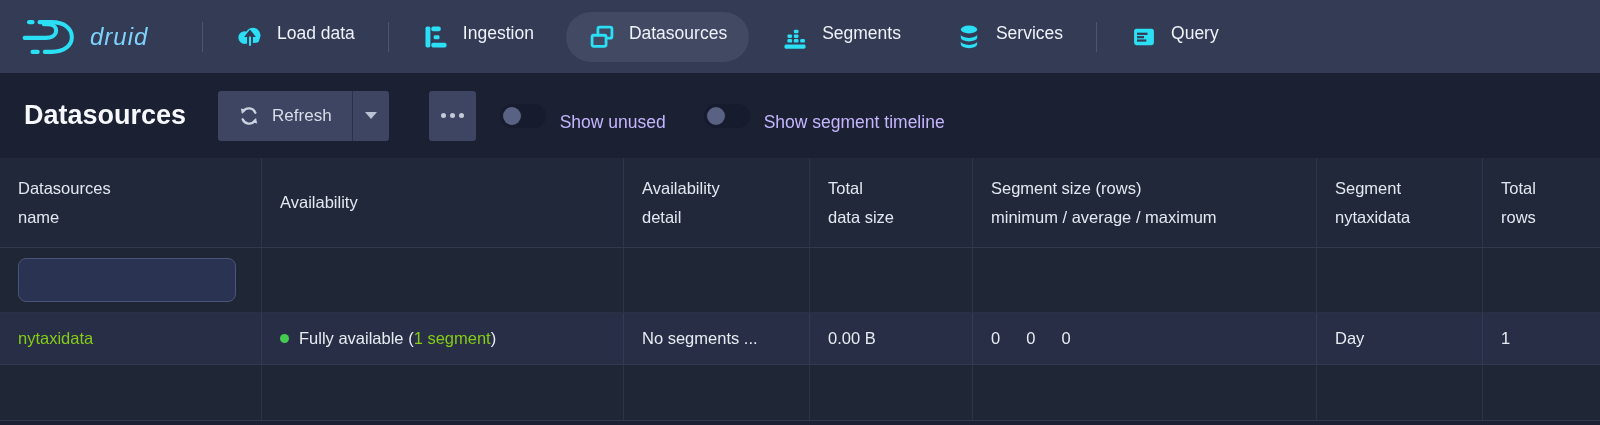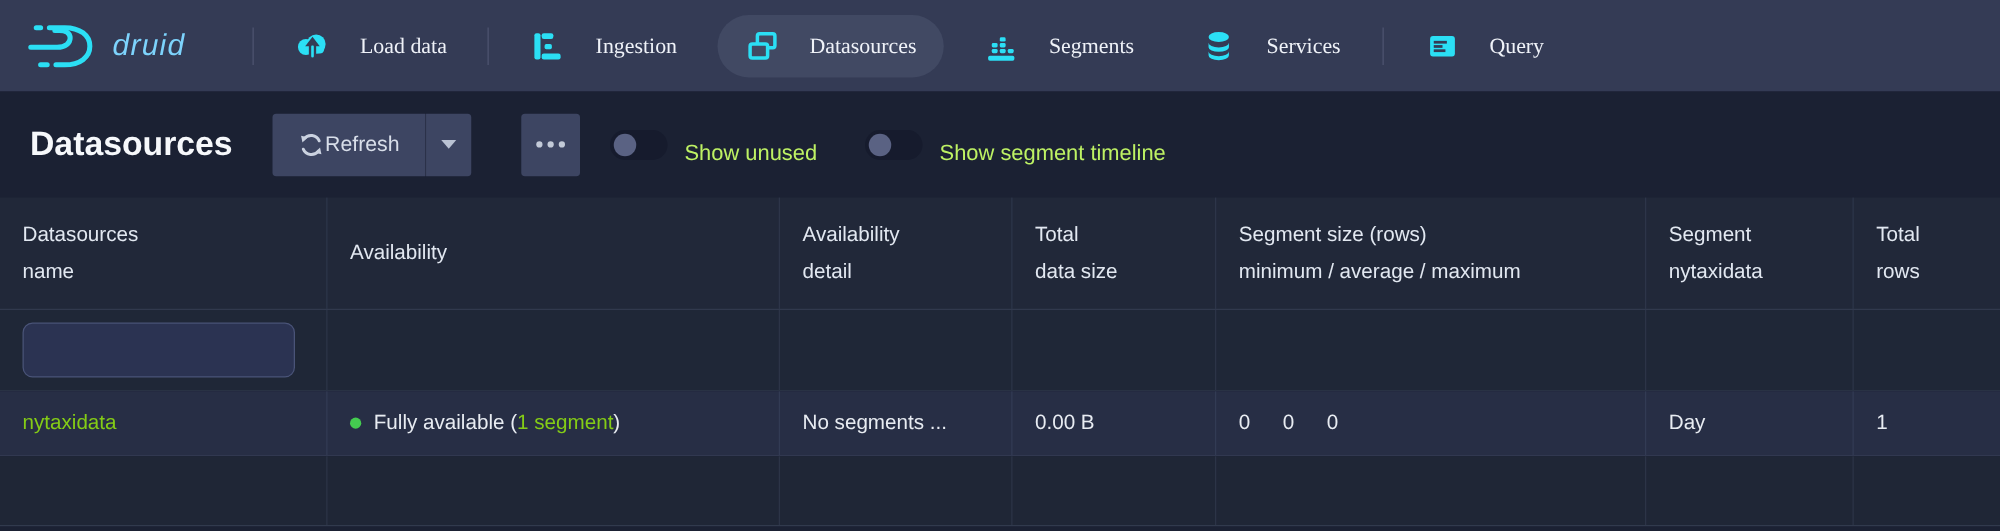--- a/index.html
+++ b/index.html
@@ -4,40 +4,40 @@
 <style>
   * { margin:0; padding:0; box-sizing:border-box; }
   body { font-family:"Liberation Sans", sans-serif; }
   .screen { position:relative; width:1600px; height:425px; background:#1B2133; overflow:hidden; }
 
   
   .navbar { display:flex; align-items:center; height:73px; background:#343B55; padding-left:22px; }
   .logo { display:flex; align-items:center; gap:12px; width:174px; }
   .logo-word { color:#7dd3fc; font-size:24px; font-weight:300; font-style:italic; letter-spacing:1px; }
   .nav-divider { width:1px; height:30px; background:#4D5470; margin:0 6px; }
-  .nav-item { display:flex; align-items:center; gap:24px; padding:11px 22px; margin:0 5px;
-              color:#EFF2F8; font-size:17.5px; border-radius:30px; cursor:pointer; white-space:nowrap;font-family:Liberation Serif, serif; }
+  .nav-item { display:flex; align-items:flex-start; gap:13px; padding:11px 22px; margin:0 5px;
+              color:#EFF2F8; font-size:17.5px; border-radius:30px; cursor:pointer; white-space:nowrap; }
   .nav-item.active { background:#414963; }
   .nav-icon { width:28px; height:28px; display:block; }
 
   
   .toolbar { display:flex; align-items:center; height:85px; padding-left:24px; }
   .page-title { color:#F6F8FB; font-size:27px; font-weight:700; margin-right:32px; }
   .btn-group { display:flex; }
   .btn { display:flex; align-items:center; justify-content:center; height:50px; background:#3D4562;
          color:#D8DEE9; font-size:17px; cursor:pointer; }
-  .btn-refresh { padding:0 20px; border-radius:3px 0 0 3px; }
+  .btn-refresh { gap:12px; padding:0 20px; border-radius:3px 0 0 3px; }
   .btn-caret { width:37px; border-left:1px solid #2B3149; border-radius:0 3px 3px 0; }
   .caret-down { width:0; height:0; border-left:6px solid transparent; border-right:6px solid transparent; border-top:7px solid #BAC2D3; }
   .btn-more { width:47px; margin-left:40px; border-radius:3px; letter-spacing:2px; }
   .dots { display:flex; gap:4px; }
   .dots i { width:5px; height:5px; border-radius:50%; background:#C3CAD8; }
   .toggle { position:relative; width:46px; height:24px; border-radius:12px; background:#161B2D; margin-left:24px; cursor:pointer; flex:none; }
   .toggle .knob { position:absolute; left:3px; top:3px; width:18px; height:18px; border-radius:50%; background:#5A6283; }
-  .toggle-label { color:#bef264; font-size:17.5px; margin-left:14px; white-space:nowrap;margin-top:14px; }
+  .toggle-label { color:#c4b5fd; font-size:17.5px; margin-left:14px; white-space:nowrap;margin-top:14px; }
   .toggle2 { margin-left:38px; }
 
   
   .dtable { position:absolute; left:0; top:158px; width:1600px; }
   .trow { display:grid; grid-template-columns:262px 362px 186px 163px 344px 166px 117px; }
   .cell { padding-left:18px; border-right:1px solid rgba(135,150,185,0.13); overflow:hidden; }
   .cell:last-child { border-right:none; }
 
   .trow.thead { height:90px; background:#212839; border-bottom:1px solid rgba(135,150,185,0.16); }
   .thead .cell { display:flex; flex-direction:column; justify-content:center; color:#E2E8F1; font-size:16.5px; line-height:29px; }

